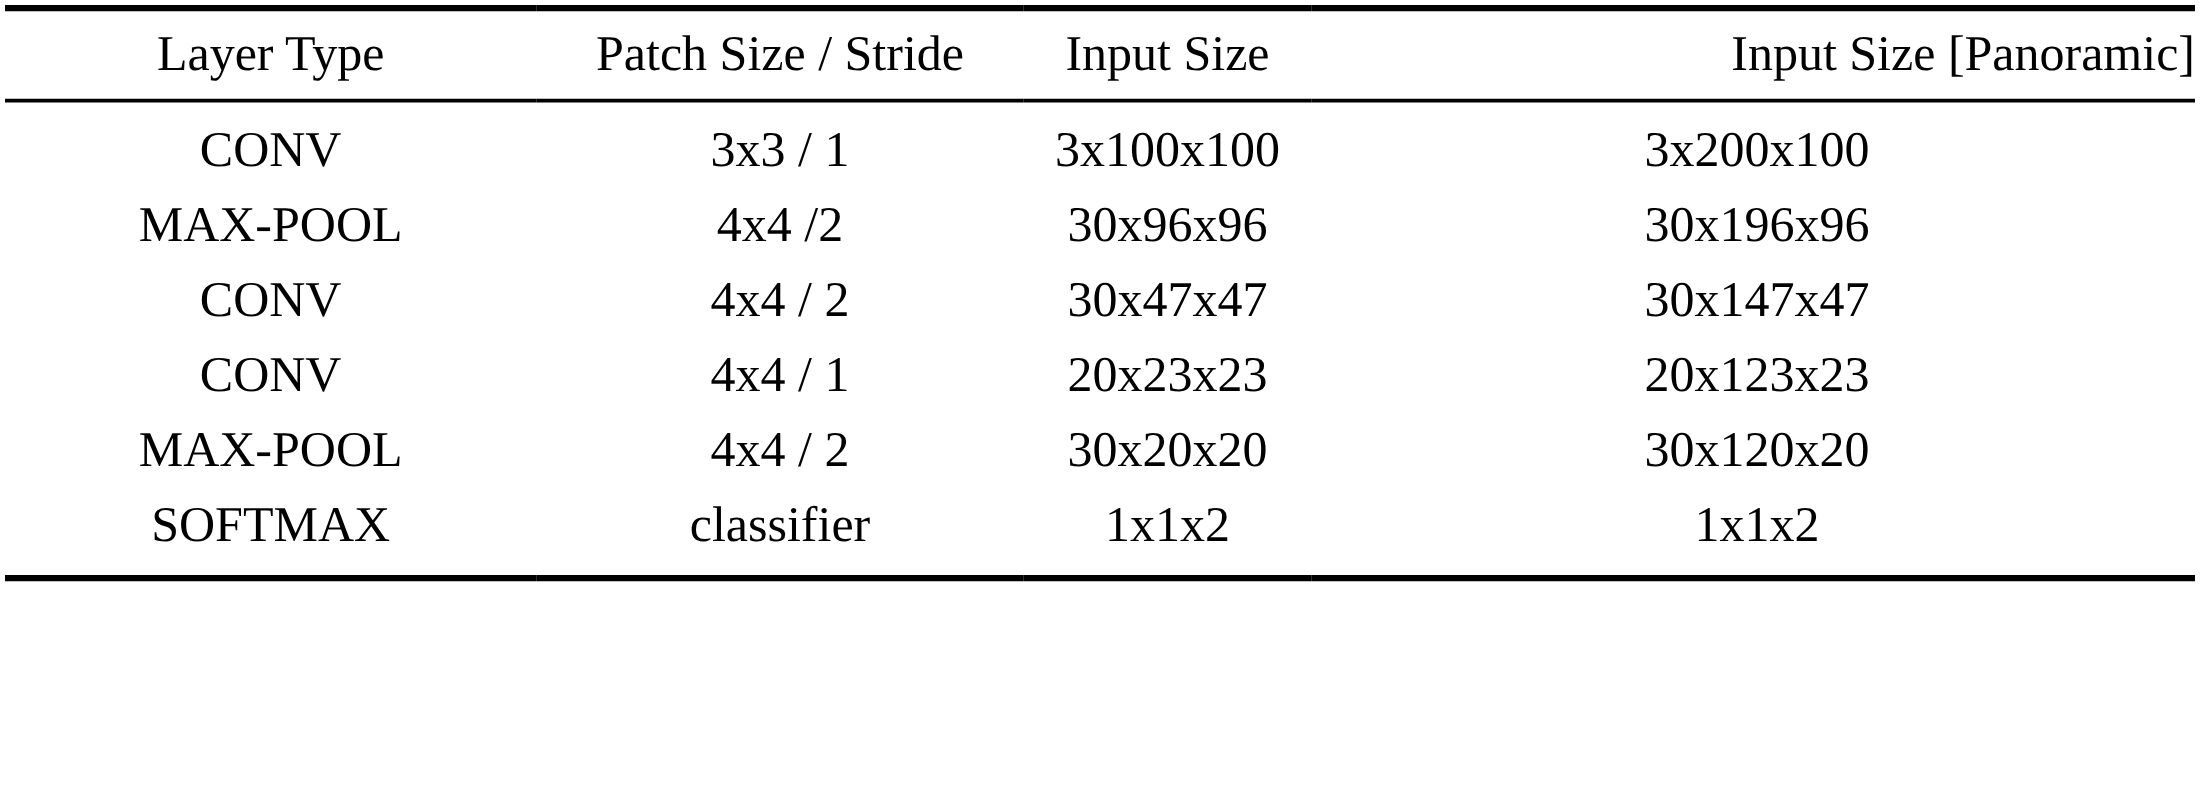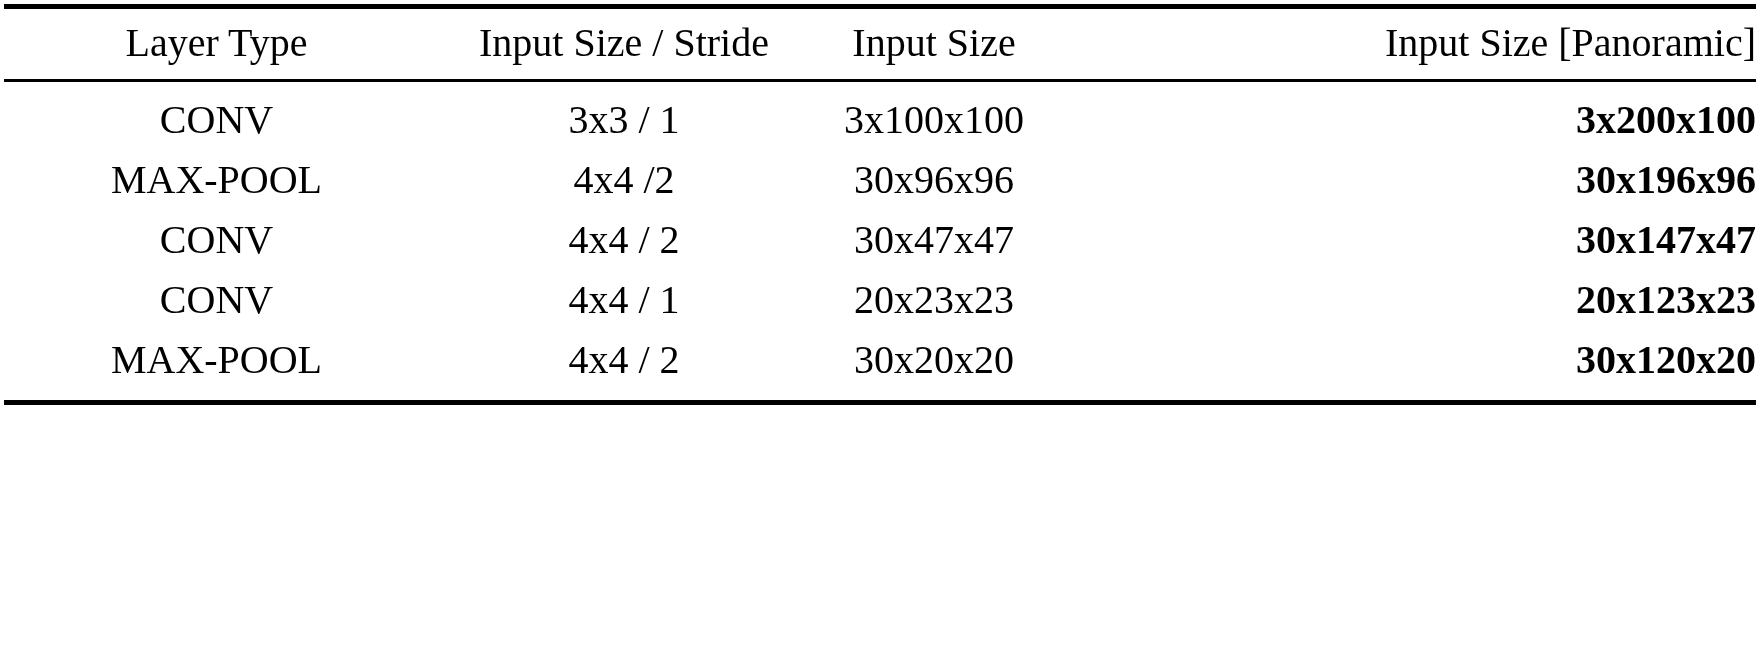--- a/index.html
+++ b/index.html
@@ -60,40 +60,40 @@
   td.d-cell {
     font-size: 40px;
     line-height: 1.0;
     padding: 10px 0 10px 0;
     vertical-align: middle;
     white-space: nowrap;
     border: none;
     margin-top: 48px;
   }
   td.align-center { text-align: center; }
-  td.align-left   { text-align: right; padding-left: 6px; font-weight: bold; }
+  td.align-left   { text-align: center; padding-left: 6px; }
 
   tbody tr:first-child td.d-cell { padding-top: 18px; }
   tbody tr:last-child  td.d-cell { padding-bottom: 20px; }
 </style>
 </head>
 <body>
 
 <div id="table-root">
   <table class="arch-table">
     <colgroup>
       <col class="col-layer">
       <col class="col-patch">
       <col class="col-input">
       <col class="col-input-pan">
     </colgroup>
     <thead>
       <tr class="header-row">
         <th class="h-cell align-center">Layer Type</th>
-        <th class="h-cell align-center">Input Size / Stride</th>
+        <th class="h-cell align-center">Patch Size / Stride</th>
         <th class="h-cell align-center">Input Size</th>
         <th class="h-cell align-left">Input Size [Panoramic]</th>
       </tr>
     </thead>
     <tbody id="table-body">
         <tr>
           <td class="d-cell align-center">CONV</td>
           <td class="d-cell align-center">3x3 / 1</td>
           <td class="d-cell align-center">3x100x100</td>
           <td class="d-cell align-left">3x200x100</td>
@@ -115,15 +115,21 @@
           <td class="d-cell align-center">4x4 / 1</td>
           <td class="d-cell align-center">20x23x23</td>
           <td class="d-cell align-left">20x123x23</td>
         </tr>
         <tr>
           <td class="d-cell align-center">MAX-POOL</td>
           <td class="d-cell align-center">4x4 / 2</td>
           <td class="d-cell align-center">30x20x20</td>
           <td class="d-cell align-left">30x120x20</td>
         </tr>
+        <tr>
+          <td class="d-cell align-center">SOFTMAX</td>
+          <td class="d-cell align-center">classifier</td>
+          <td class="d-cell align-center">1x1x2</td>
+          <td class="d-cell align-left">1x1x2</td>
+        </tr>
       </tbody>
   </table>
 </div>
 
 </body></html>

